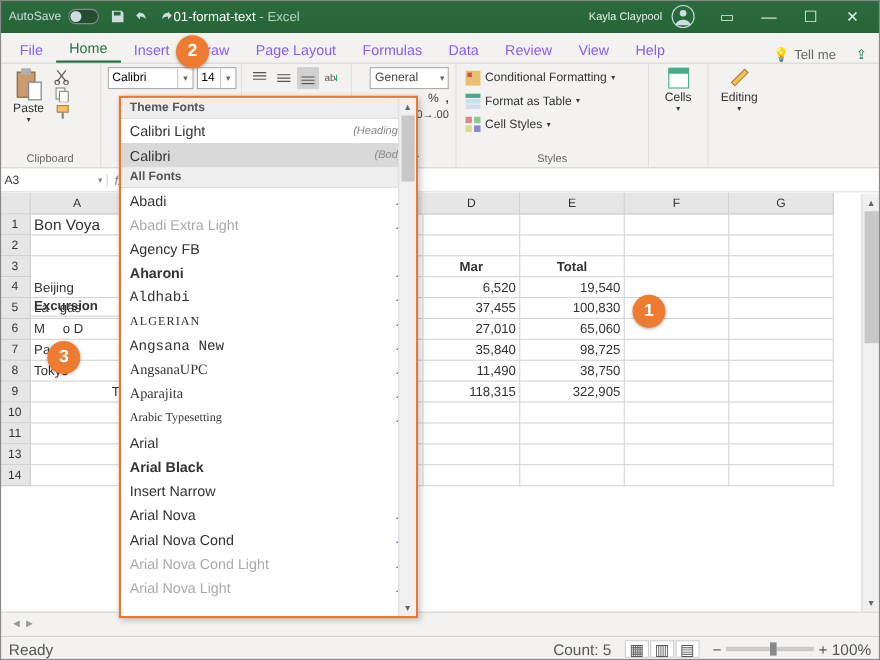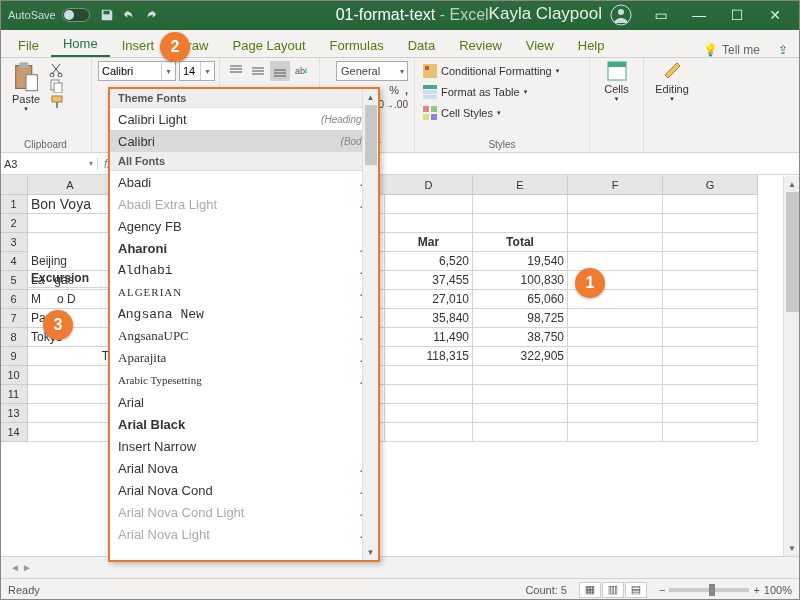--- a/index.html
+++ b/index.html
@@ -3,27 +3,27 @@
 <meta charset="utf-8">
 <style>
 *{margin:0;padding:0;box-sizing:border-box;font-family:"Segoe UI",Arial,sans-serif;-webkit-font-smoothing:antialiased}
 body{background:#fff;width:800px;height:600px;overflow:hidden;position:relative;font-size:12px;color:#333}
 .titlebar{height:30px;background:linear-gradient(#2d6b3f,#256536);color:#fff;display:flex;align-items:center;padding:0 8px;font-size:12px}
 .titlebar .autosave{color:#cdd;font-size:11px;margin-right:6px}
 .toggle{width:28px;height:14px;border:1px solid #888;border-radius:8px;background:#224d30;position:relative;margin-right:10px}
 .toggle::after{content:"";position:absolute;width:10px;height:10px;border-radius:50%;background:#cdd;left:1px;top:1px}
 .qat{display:flex;gap:8px;align-items:center}
 .qat svg{width:14px;height:14px;fill:#cdd}
-.file-title{flex:1;text-align:right;color:#fff;font-size:16px}
+.file-title{flex:1;text-align:left;color:#fff;font-size:12px}
 .file-title .dim{color:#b8d4c0}
-.userblk{display:flex;gap:8px;color:#e8f0ea;font-size:17px}
+.userblk{display:flex;align-items:center;gap:8px;color:#e8f0ea;font-size:10px}
 .winctl{display:flex;gap:4px;margin-left:12px}
 .winctl div{width:34px;height:24px;display:flex;align-items:center;justify-content:center;color:#e0efe4;font-size:14px}
 .tabs{height:28px;display:flex;align-items:flex-end;padding-left:6px;border-bottom:1px solid #d0d0d0;background:#f3f2f1}
-.tab{padding:4px 12px;color:#4d7c0f;font-size:13px}
+.tab{padding:4px 12px;color:#8b5cf6;font-size:13px}
 .tab.active{color:#217346;border-bottom:2px solid #217346;font-weight:400}
 .tabs .spacer{flex:1}
 .tabs .tell{display:flex;align-items:center;gap:4px;color:#666;font-size:12px;padding-right:6px}
 .ribbon{height:95px;background:#f3f2f1;border-bottom:1px solid #d4d4d4;display:flex;position:relative}
 .group{border-right:1px solid #e1dfdd;padding:3px 6px 0 6px;display:flex;flex-direction:column;height:100%}
 .group-body{flex:1;display:flex;align-items:flex-start;gap:3px}
 .group-label{text-align:center;font-size:10px;color:#666;padding-bottom:2px}
 .paste-btn{display:flex;flex-direction:column;align-items:center;width:40px;color:#333;font-size:11px}
 .paste-btn svg{width:28px;height:32px}
 .fontbox{display:flex;align-items:center;border:1px solid #ababab;background:#fff;height:20px}
@@ -58,21 +58,21 @@
 .font-dd{position:absolute;left:108px;top:87px;width:272px;height:475px;background:#fff;border:2px solid #e8792f;box-shadow:2px 2px 6px rgba(0,0,0,.25);z-index:50;overflow:hidden}
 .dd-head{background:#eee;font-weight:700;font-size:11px;padding:3px 8px;color:#555;border-bottom:1px solid #ddd}
 .dd-item{padding:3px 8px;font-size:13px;display:flex;align-items:center;height:22px;position:relative}
 .dd-item .sub{margin-left:auto;font-size:10px;color:#888;font-style:italic}
 .dd-item.hl{background:#d9d9d9}
 .dd-item .cloud{position:absolute;right:8px;color:#4a8fd8;font-size:11px}
 .dd-scroll{position:absolute;right:0;top:0;width:16px;height:100%;background:#f0f0f0;border-left:1px solid #ddd}
 .dd-scroll .up,.dd-scroll .dn{height:16px;display:flex;align-items:center;justify-content:center;font-size:8px;color:#666}
 .dd-scroll .thumb{position:absolute;top:16px;left:2px;width:12px;height:60px;background:#c8c8c8}
 .callout{position:absolute;width:30px;height:30px;border-radius:50%;background:#ee7b30;color:#fff;display:flex;align-items:center;justify-content:center;font-weight:700;font-size:16px;z-index:80;box-shadow:0 1px 3px rgba(0,0,0,.3)}
-.statusbar{position:absolute;bottom:0;left:0;right:0;height:22px;background:#f3f2f1;border-top:1px solid #d4d4d4;display:flex;align-items:center;font-size:11px;color:#555;padding:0 8px}
+.statusbar{position:absolute;bottom:0;left:0;right:0;height:22px;background:#f3f2f1;border-top:1px solid #d4d4d4;display:flex;align-items:center;font-size:14px;color:#555;padding:0 8px}
 .views{display:flex;gap:1px;margin-left:12px}
 .vbtn{width:22px;height:16px;border:1px solid #ccc;background:#fff;display:flex;align-items:center;justify-content:center}
 .zoom{display:flex;align-items:center;gap:4px;margin-left:12px}
 .slider{width:80px;height:4px;background:#ccc;position:relative}
 .slider::after{content:"";position:absolute;width:6px;height:12px;background:#888;left:40px;top:-4px}
 .sheet-tabs{position:absolute;bottom:22px;left:0;right:0;height:22px;background:#f3f2f1;border-top:1px solid #d4d4d4;display:flex;align-items:center;padding-left:4px}
 .stab-nav{display:flex;gap:2px;color:#999;font-size:10px;padding:0 6px}
 .vscroll{position:absolute;right:0;top:176px;width:17px;bottom:44px;background:#f0f0f0;border-left:1px solid #ddd}
 .vscroll .up,.vscroll .dn{height:16px;display:flex;align-items:center;justify-content:center;font-size:8px;color:#666}
 .vscroll .thumb{position:absolute;top:16px;left:2px;width:13px;height:120px;background:#c8c8c8}

